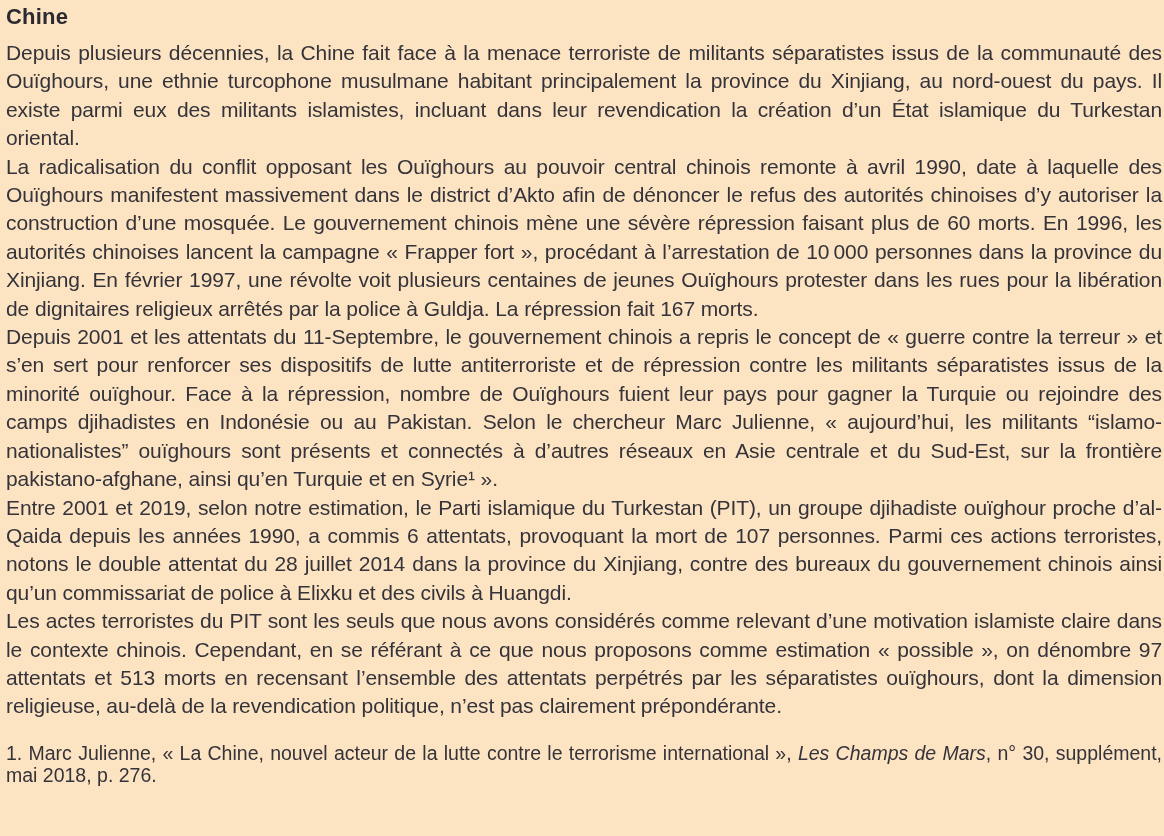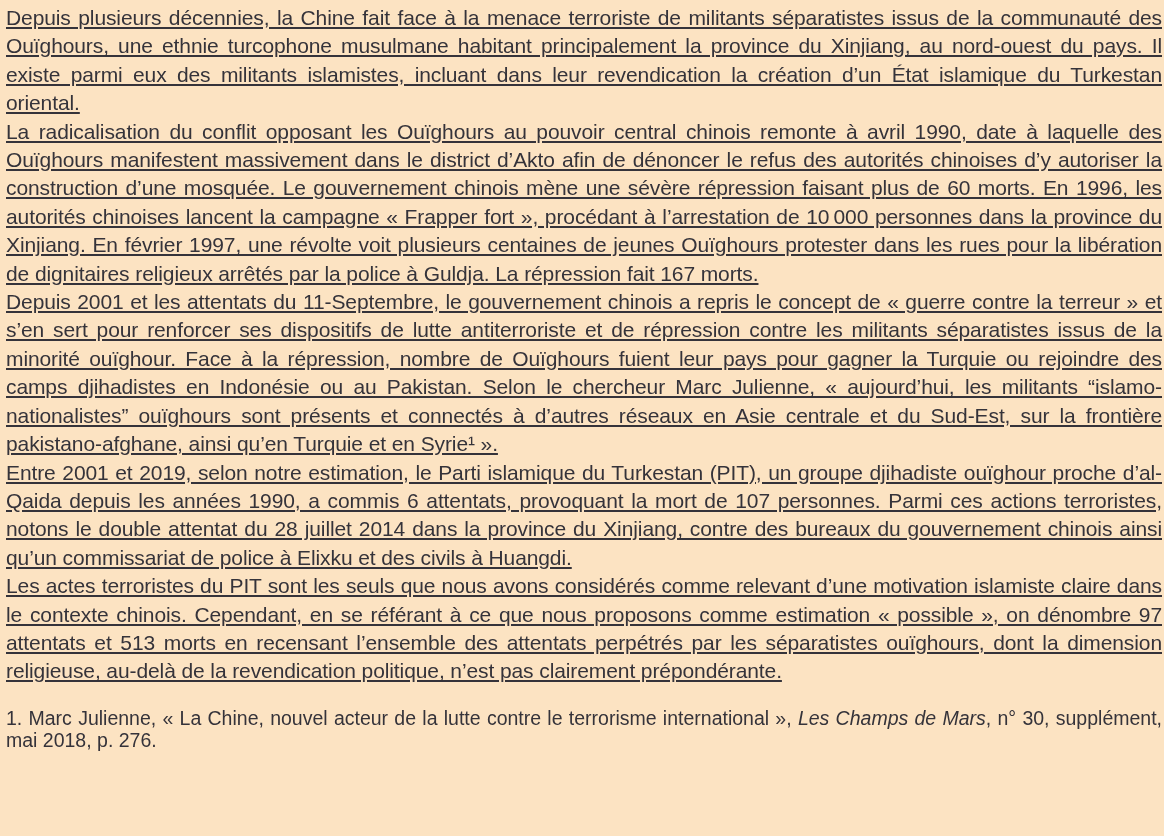--- a/index.html
+++ b/index.html
@@ -23,21 +23,20 @@
   }
   .page-title {
     font-size: 22px;
     font-weight: bold;
     color: #2b2a30;
     margin: 0 0 9px 0;
     letter-spacing: 0.2px;
   }
   .body-text {
     width: 1156px;
-    text-decoration: underline;
   }
   .body-text p {
     margin: 0;
     font-size: 21px;
     line-height: 28.4px;
     text-align: justify;
     letter-spacing: -0.1px;
   }
   .footnote {
     margin-top: 21px;
@@ -47,20 +46,21 @@
     text-align: justify;
   }
   .footnote .journal-title {
     font-style: italic;
   }
 </style>
 </head>
 <body style="background: rgb(252, 227, 194); color: rgb(53, 51, 58);">
 
 <div class="page">
+  <h1 class="page-title">Chine</h1>
 
   <div class="body-text">
     <p>Depuis plusieurs décennies, la Chine fait face à la menace terroriste de militants séparatistes issus de la communauté des Ouïghours, une ethnie turcophone musulmane habitant principalement la province du Xinjiang, au nord-ouest du pays. Il existe parmi eux des militants islamistes, incluant dans leur revendication la création d’un État islamique du Turkestan oriental.</p>
     <p>La radicalisation du conflit opposant les Ouïghours au pouvoir central chinois remonte à avril 1990, date à laquelle des Ouïghours manifestent massivement dans le district d’Akto afin de dénoncer le refus des autorités chinoises d’y autoriser la construction d’une mosquée. Le gouvernement chinois mène une sévère répression faisant plus de 60 morts. En 1996, les autorités chinoises lancent la campagne « Frapper fort », procédant à l’arrestation de 10 000 personnes dans la province du Xinjiang. En février 1997, une révolte voit plusieurs centaines de jeunes Ouïghours protester dans les rues pour la libération de dignitaires religieux arrêtés par la police à Guldja. La répression fait 167 morts.</p>
     <p>Depuis 2001 et les attentats du 11-Septembre, le gouvernement chinois a repris le concept de « guerre contre la terreur » et s’en sert pour renforcer ses dispositifs de lutte antiterroriste et de répression contre les militants séparatistes issus de la minorité ouïghour. Face à la répression, nombre de Ouïghours fuient leur pays pour gagner la Turquie ou rejoindre des camps djihadistes en Indonésie ou au Pakistan. Selon le chercheur Marc Julienne, « aujourd’hui, les militants “islamo-nationalistes” ouïghours sont présents et connectés à d’autres réseaux en Asie centrale et du Sud-Est, sur la frontière pakistano-afghane, ainsi qu’en Turquie et en Syrie¹ ».</p>
     <p>Entre 2001 et 2019, selon notre estimation, le Parti islamique du Turkestan (PIT), un groupe djihadiste ouïghour proche d’al-Qaida depuis les années 1990, a commis 6 attentats, provoquant la mort de 107 personnes. Parmi ces actions terroristes, notons le double attentat du 28 juillet 2014 dans la province du Xinjiang, contre des bureaux du gouvernement chinois ainsi qu’un commissariat de police à Elixku et des civils à Huangdi.</p>
     <p>Les actes terroristes du PIT sont les seuls que nous avons considérés comme relevant d’une motivation islamiste claire dans le contexte chinois. Cependant, en se référant à ce que nous proposons comme estimation « possible », on dénombre 97 attentats et 513 morts en recensant l’ensemble des attentats perpétrés par les séparatistes ouïghours, dont la dimension religieuse, au-delà de la revendication politique, n’est pas clairement prépondérante.</p>
   </div>
 
   <div class="footnote"><span>1. Marc Julienne, « La Chine, nouvel acteur de la lutte contre le terrorisme international », </span><span class="journal-title">Les Champs de Mars</span><span>, n° 30, supplément, mai 2018, p. 276.</span></div>

